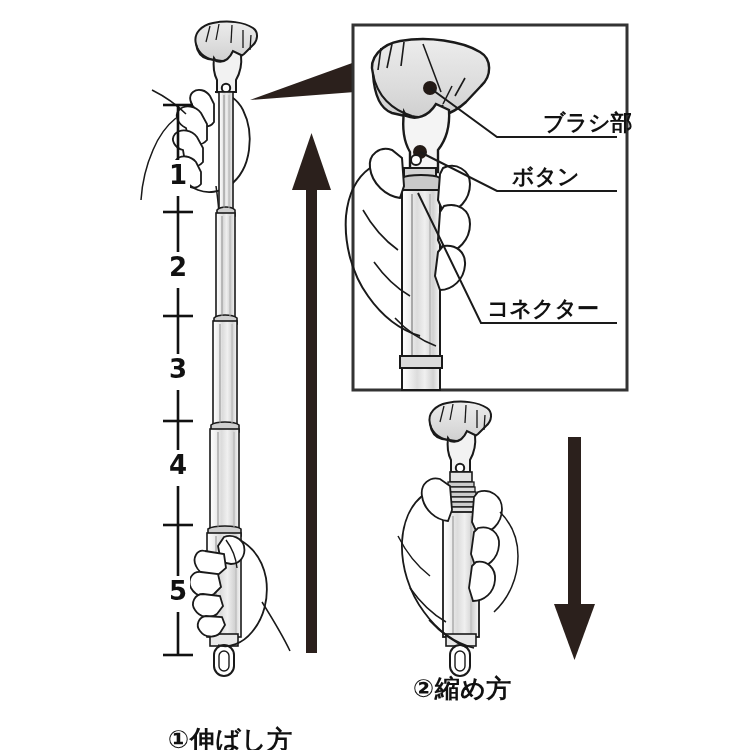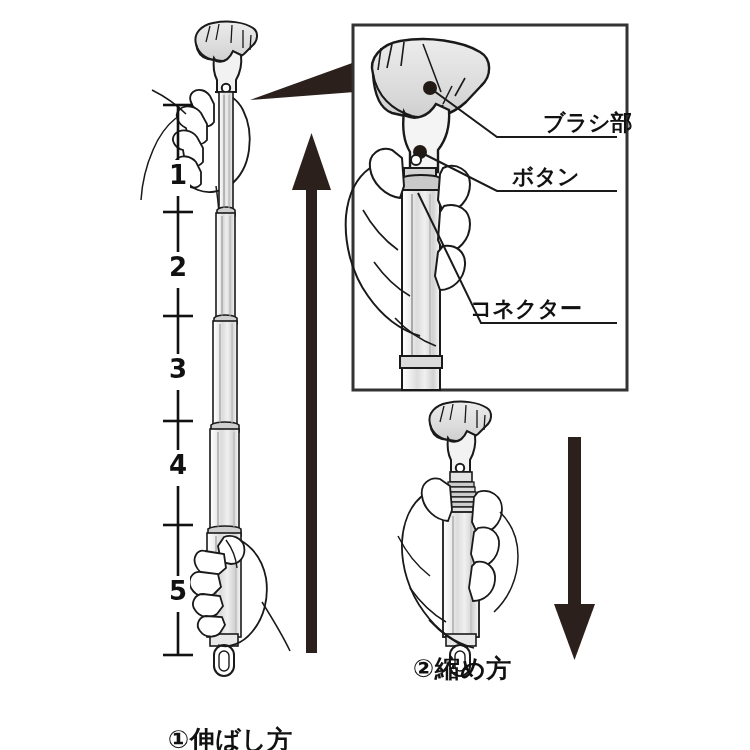--- a/index.html
+++ b/index.html
@@ -16,21 +16,21 @@
   .caption{
     position:absolute;
     font-size:25px;
     font-weight:600;
     letter-spacing:0.5px;
     color:#111111;
     white-space:nowrap;
     font-family:"DejaVu Sans","Liberation Sans",sans-serif;
   }
   #caption-extend{left:168px;top:676px;margin-top:47px;}
-  #caption-retract{left:413px;top:652px;}
+  #caption-retract{left:413px;top:672px;}
   .scale-num{
     position:absolute;
     font-size:26px;
     font-weight:bold;
     color:#111111;
     width:26px;
     text-align:center;
     font-family:"DejaVu Sans","Liberation Sans",sans-serif;
   }
   .callout-label{
@@ -304,18 +304,18 @@
   </svg>
 
   <div class="scale-num" style="left:165px;top:160px;">1</div>
   <div class="scale-num" style="left:165px;top:252px;">2</div>
   <div class="scale-num" style="left:165px;top:354px;">3</div>
   <div class="scale-num" style="left:165px;top:450px;">4</div>
   <div class="scale-num" style="left:165px;top:576px;">5</div>
 
   <div class="callout-label" style="left:503px;top:108px;margin-left:40px;">ブラシ部</div>
   <div class="callout-label" style="left:512px;top:162px;">ボタン</div>
-  <div class="callout-label" style="left:470px;top:294px;font-family:Liberation Mono, monospace;">コネクター</div>
+  <div class="callout-label" style="left:487px;top:294px;font-family:Liberation Mono, monospace;">コネクター</div>
 
   <div class="caption" id="caption-extend">①伸ばし方</div>
   <div class="caption" id="caption-retract">②縮め方</div>
 
 </div>
 
 </body></html>

